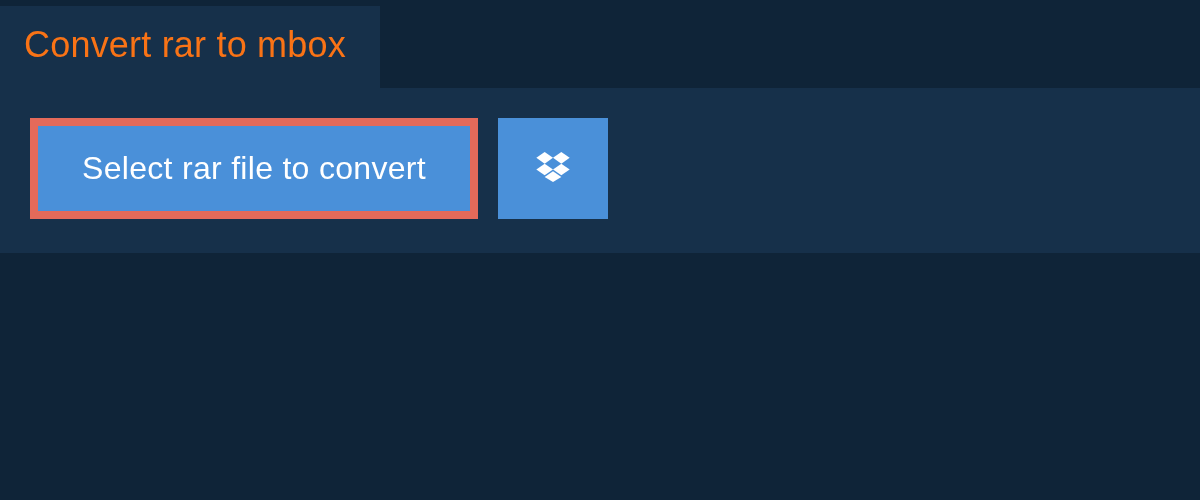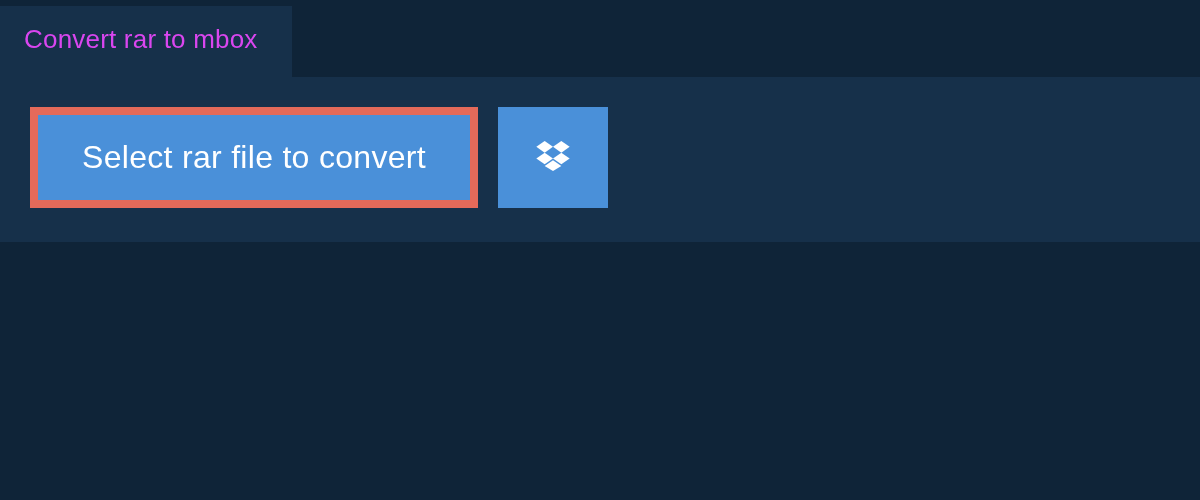--- a/index.html
+++ b/index.html
@@ -9,22 +9,22 @@
     font-family: -apple-system, "Segoe UI", Helvetica, Arial, sans-serif;
     font-weight: 300;
   }
   .tab {
     background: #16304a;
     display: inline-block;
     padding: 18px 34px 22px 24px;
     margin-top: 6px;
   }
   .tab-label {
-    color: #d946ef;
-    font-size: 26px;
+    color: #f97316;
+    font-size: 36px;
     letter-spacing: 0.2px;
   }
   .panel {
     background: #16304a;
     width: 100%;
     padding: 30px 30px 34px 30px;
   }
   .button-row {
     display: flex;
     gap: 20px;

